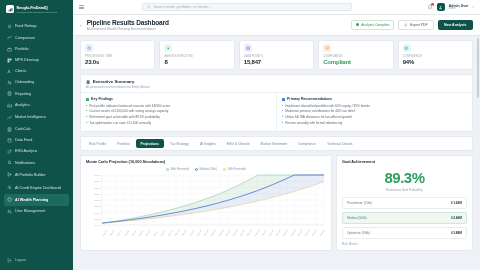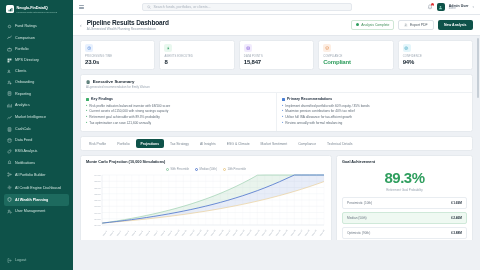--- a/index.html
+++ b/index.html
@@ -39,21 +39,21 @@
   }
   .nav-item.two-line { height: 13px; }
   .nav-item.active { background: #1d6a5e; color: #ffffff; font-weight: bold; }
   .nav-ico { width: 5px; height: 5px; flex: none; display: block; }
   .nav-label { line-height: 1.2; }
 
   .sidebar-foot { padding: 0 4px 5px; }
   .logout { display: flex; align-items: center; gap: 3px; padding: 0 3px; height: 10px; color: #9dc6bd; font-size: 3.7px; }
 
   
-  .main { flex: 1; height: 240px; background: #eef1f5; display: flex; flex-direction: column; overflow: hidden; }
+  .main { flex: 1; height: 269px; background: #eef1f5; display: flex; flex-direction: column; overflow: hidden; }
 
   
   .topbar {
     height: 15px; background: #ffffff; border-bottom: 0.5px solid #e3e7ec;
     display: flex; align-items: center; padding: 0 6px; gap: 6px; flex: none;
   }
   .hamburger { width: 5px; display: flex; flex-direction: column; gap: 1px; }
   .hamburger i { display: block; height: 0.7px; background: #9aa5b1; border-radius: 1px; }
   .search-wrap {
     flex: 0 0 210px; margin-left: 52px; height: 8.5px; background: #f4f6f8;

